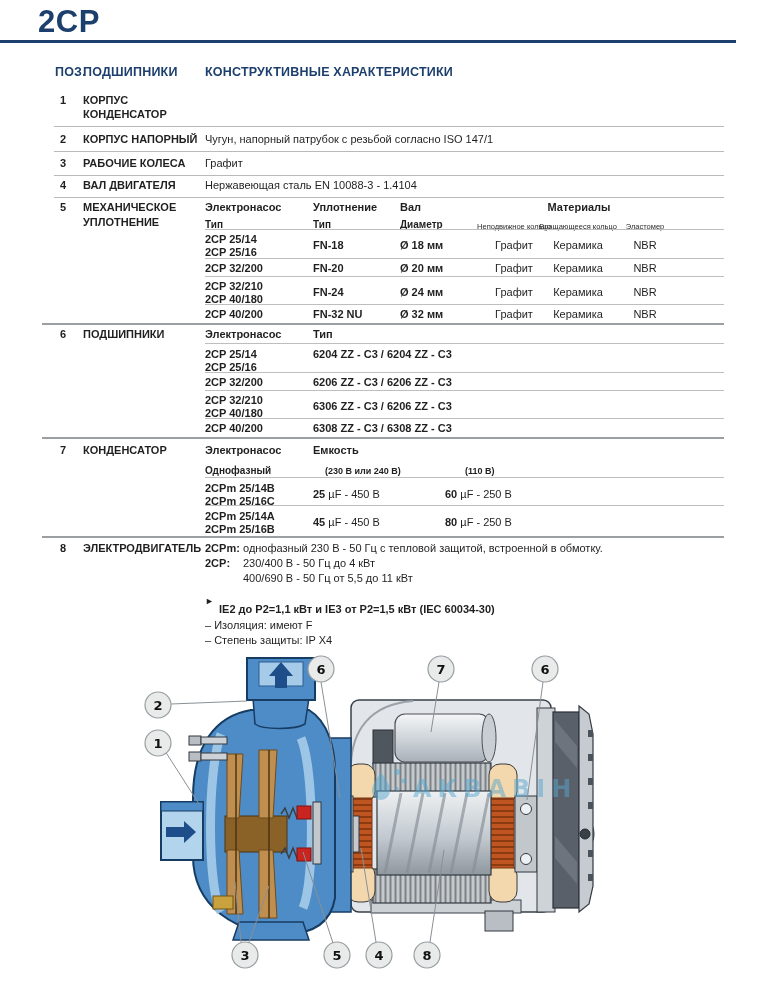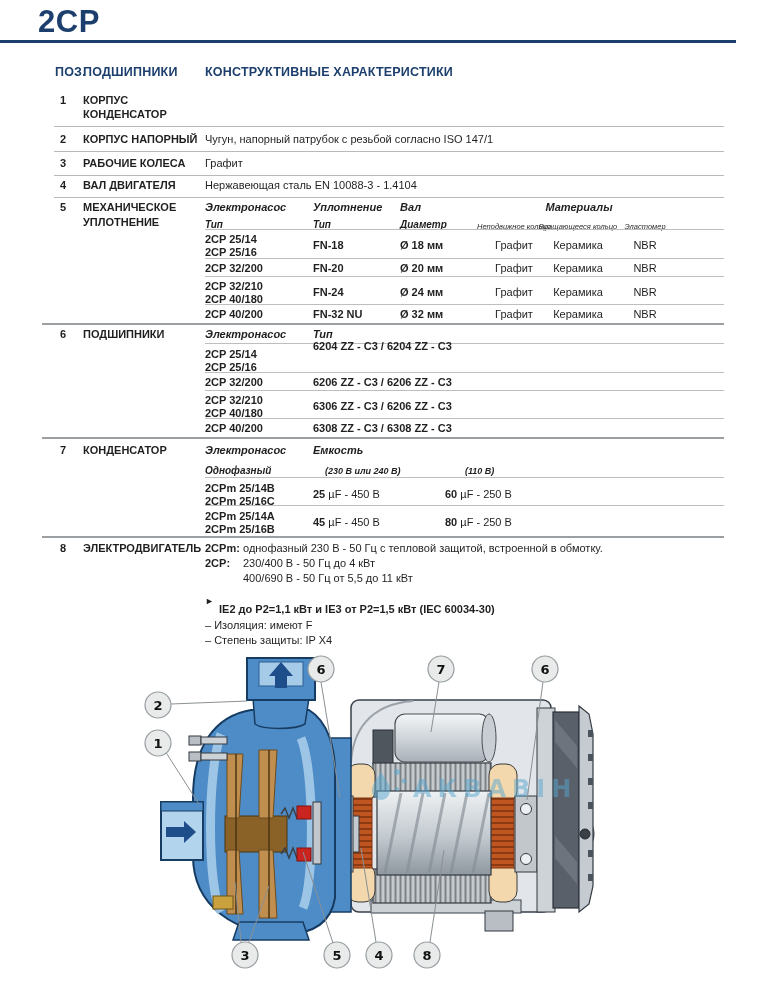--- a/index.html
+++ b/index.html
@@ -1,20 +1,20 @@
 <!DOCTYPE html>
 <html><head>
 <meta charset="utf-8">
 <style>
   html,body{margin:0;padding:0;background:#fff;}
   .page{position:relative;width:736px;height:1000px;background:#ffffff;
         font-family:"Liberation Sans",sans-serif;color:#1f1f1f;overflow:hidden;}
   .t{position:absolute;white-space:nowrap;font-size:11px;line-height:13px;}
   .b{font-weight:bold;}
-  .i{font-style:italic;}
+  .i{}
   .sub{font-size:10px;}
   .tiny{font-size:7.5px;color:#2a2a2a;}
   .v9{font-size:9px;}
   .ctr{transform:translateX(-50%);}
   .title{position:absolute;left:38px;top:4px;font-size:31px;font-weight:bold;color:#1c3f6d;letter-spacing:.5px;}
   .rule{position:absolute;left:0;top:40px;width:764px;height:3px;background:#1c3f6d;}
   .hdr{font-size:12.5px;font-weight:bold;color:#1c3f6d;letter-spacing:.2px;}
   .hl{position:absolute;left:54px;width:670px;height:1px;background:#b7babc;}
   .hl2{position:absolute;left:205px;width:519px;height:1px;background:#bcbfc1;}
   .sl{position:absolute;left:42px;width:682px;height:2px;background:#9b9fa2;}
@@ -113,21 +113,21 @@
 
   
   <span class="posn" style="top:328px">6</span>
   <span class="t b" style="left:83px;top:328px">ПОДШИПНИКИ</span>
   <span class="t b i" style="left:205px;top:328px">Электронасос</span>
   <span class="t b i" style="left:313px;top:328px">Тип</span>
   <div class="hl2" style="top:343px"></div>
 
   <span class="t b" style="left:205px;top:348px">2CP 25/14</span>
   <span class="t b" style="left:205px;top:361px">2CP 25/16</span>
-  <span class="t b" style="left:313px;top:340px">6204 ZZ - C3 / 6204 ZZ - C3</span>
+  <span class="t b" style="left:313px;top:348px">6204 ZZ - C3 / 6204 ZZ - C3</span>
   <div class="hl2" style="top:372px"></div>
 
   <span class="t b" style="left:205px;top:376px">2CP 32/200</span>
   <span class="t b" style="left:313px;top:376px">6206 ZZ - C3 / 6206 ZZ - C3</span>
   <div class="hl2" style="top:390px"></div>
 
   <span class="t b" style="left:205px;top:394px">2CP 32/210</span>
   <span class="t b" style="left:205px;top:407px">2CP 40/180</span>
   <span class="t b" style="left:313px;top:400px">6306 ZZ - C3 / 6206 ZZ - C3</span>
   <div class="hl2" style="top:418px"></div>

